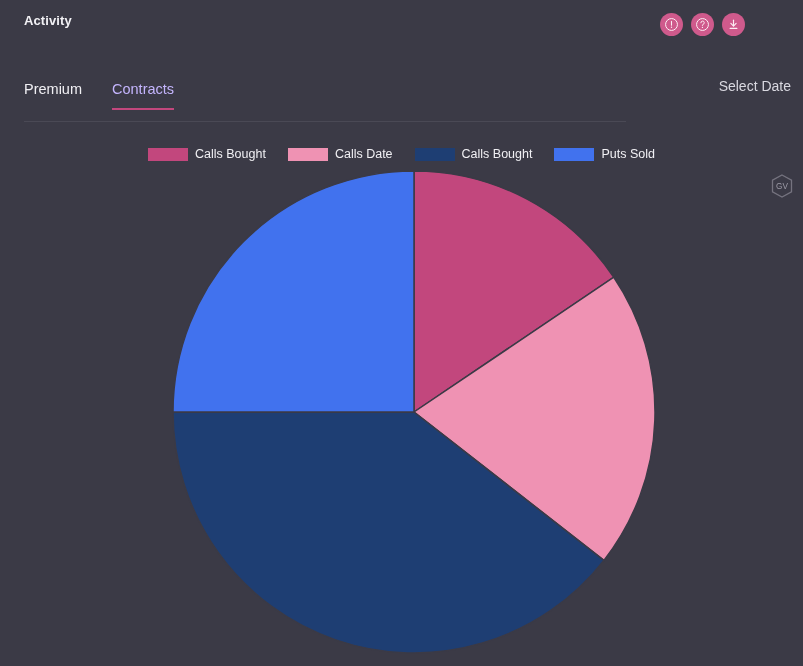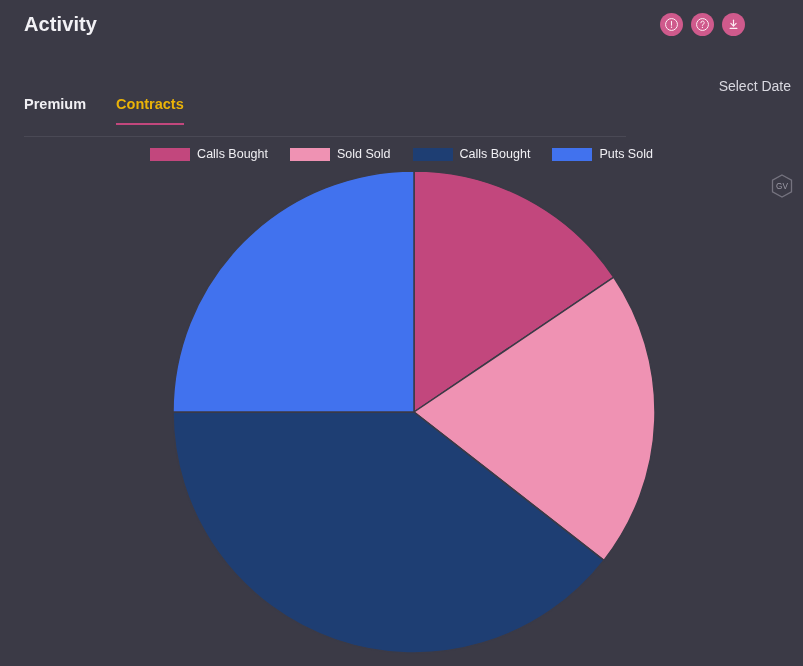--- a/index.html
+++ b/index.html
@@ -21,21 +21,21 @@
   
   #header {
     position: absolute;
     top: 0; left: 0;
     width: 803px;
     height: 52px;
   }
   #page-title {
     position: absolute;
     left: 24px; top: 13px;
-    font-size: 20px;
+    font-size: 13px;
     font-weight: bold;
     color: #f2f1f5;
     letter-spacing: 0.1px;
   }
   #header-actions {
     position: absolute;
     right: 58px; top: 13px;
     display: flex;
     gap: 8px;
   }
@@ -46,41 +46,40 @@
     display: flex;
     align-items: center;
     justify-content: center;
     cursor: pointer;
   }
   .round-btn svg { display: block; }
 
   
   #tabs-row {
     position: absolute;
-    top: 96px; left: 0;
+    top: 81px; left: 0;
     width: 650px;
     height: 42px;
-    font-weight: bold;
   }
   #tab-list {
     position: absolute;
     left: 24px; top: 0;
     display: flex;
     gap: 30px;
     align-items: flex-start;
   }
   .tab {
     position: relative;
     font-size: 14.5px;
     padding-bottom: 13px;
     cursor: pointer;
     white-space: nowrap;
   }
   .tab.inactive { color: #f0eff3; }
-  .tab.active { color: #eab308; }
+  .tab.active { color: #c4b5fd; }
   .tab.active::after {
     content: "";
     position: absolute;
     left: 0; right: 0; bottom: 0;
     height: 2px;
     background: #c2477d;
   }
   #tabs-underline {
     position: absolute;
     left: 24px; right: 24px;
@@ -217,21 +216,21 @@
     <div id="date-label">Select Date</div>
   </div>
 
   <div id="legend">
     <div class="legend-item">
       <span class="legend-swatch" style="background: rgb(194, 71, 125);"></span>
       <span class="legend-label">Calls Bought</span>
     </div>
     <div class="legend-item">
       <span class="legend-swatch" style="background: rgb(239, 146, 179);"></span>
-      <span class="legend-label">Sold Sold</span>
+      <span class="legend-label">Calls Date</span>
     </div>
     <div class="legend-item">
       <span class="legend-swatch" style="background: rgb(30, 62, 115);"></span>
       <span class="legend-label">Calls Bought</span>
     </div>
     <div class="legend-item">
       <span class="legend-swatch" style="background: rgb(65, 114, 238);"></span>
       <span class="legend-label">Puts Sold</span>
     </div>
   </div>

